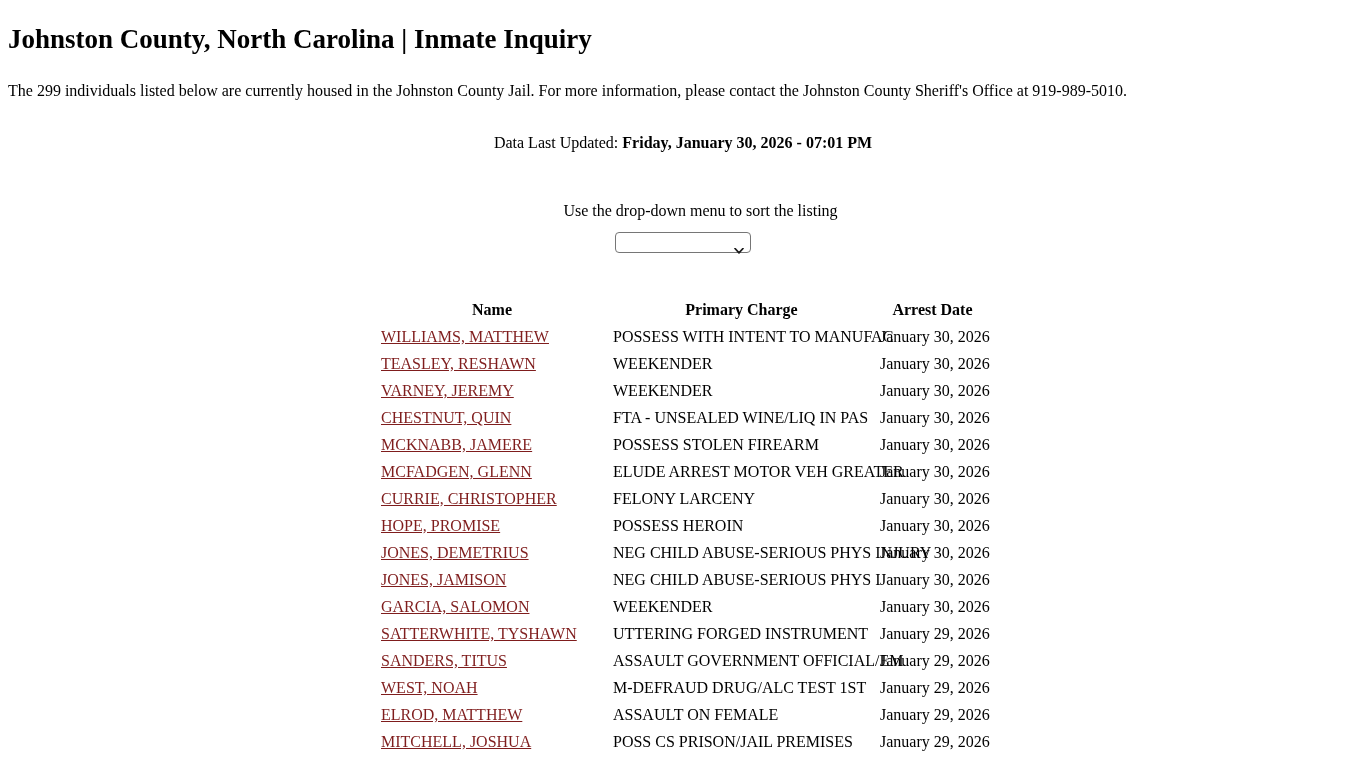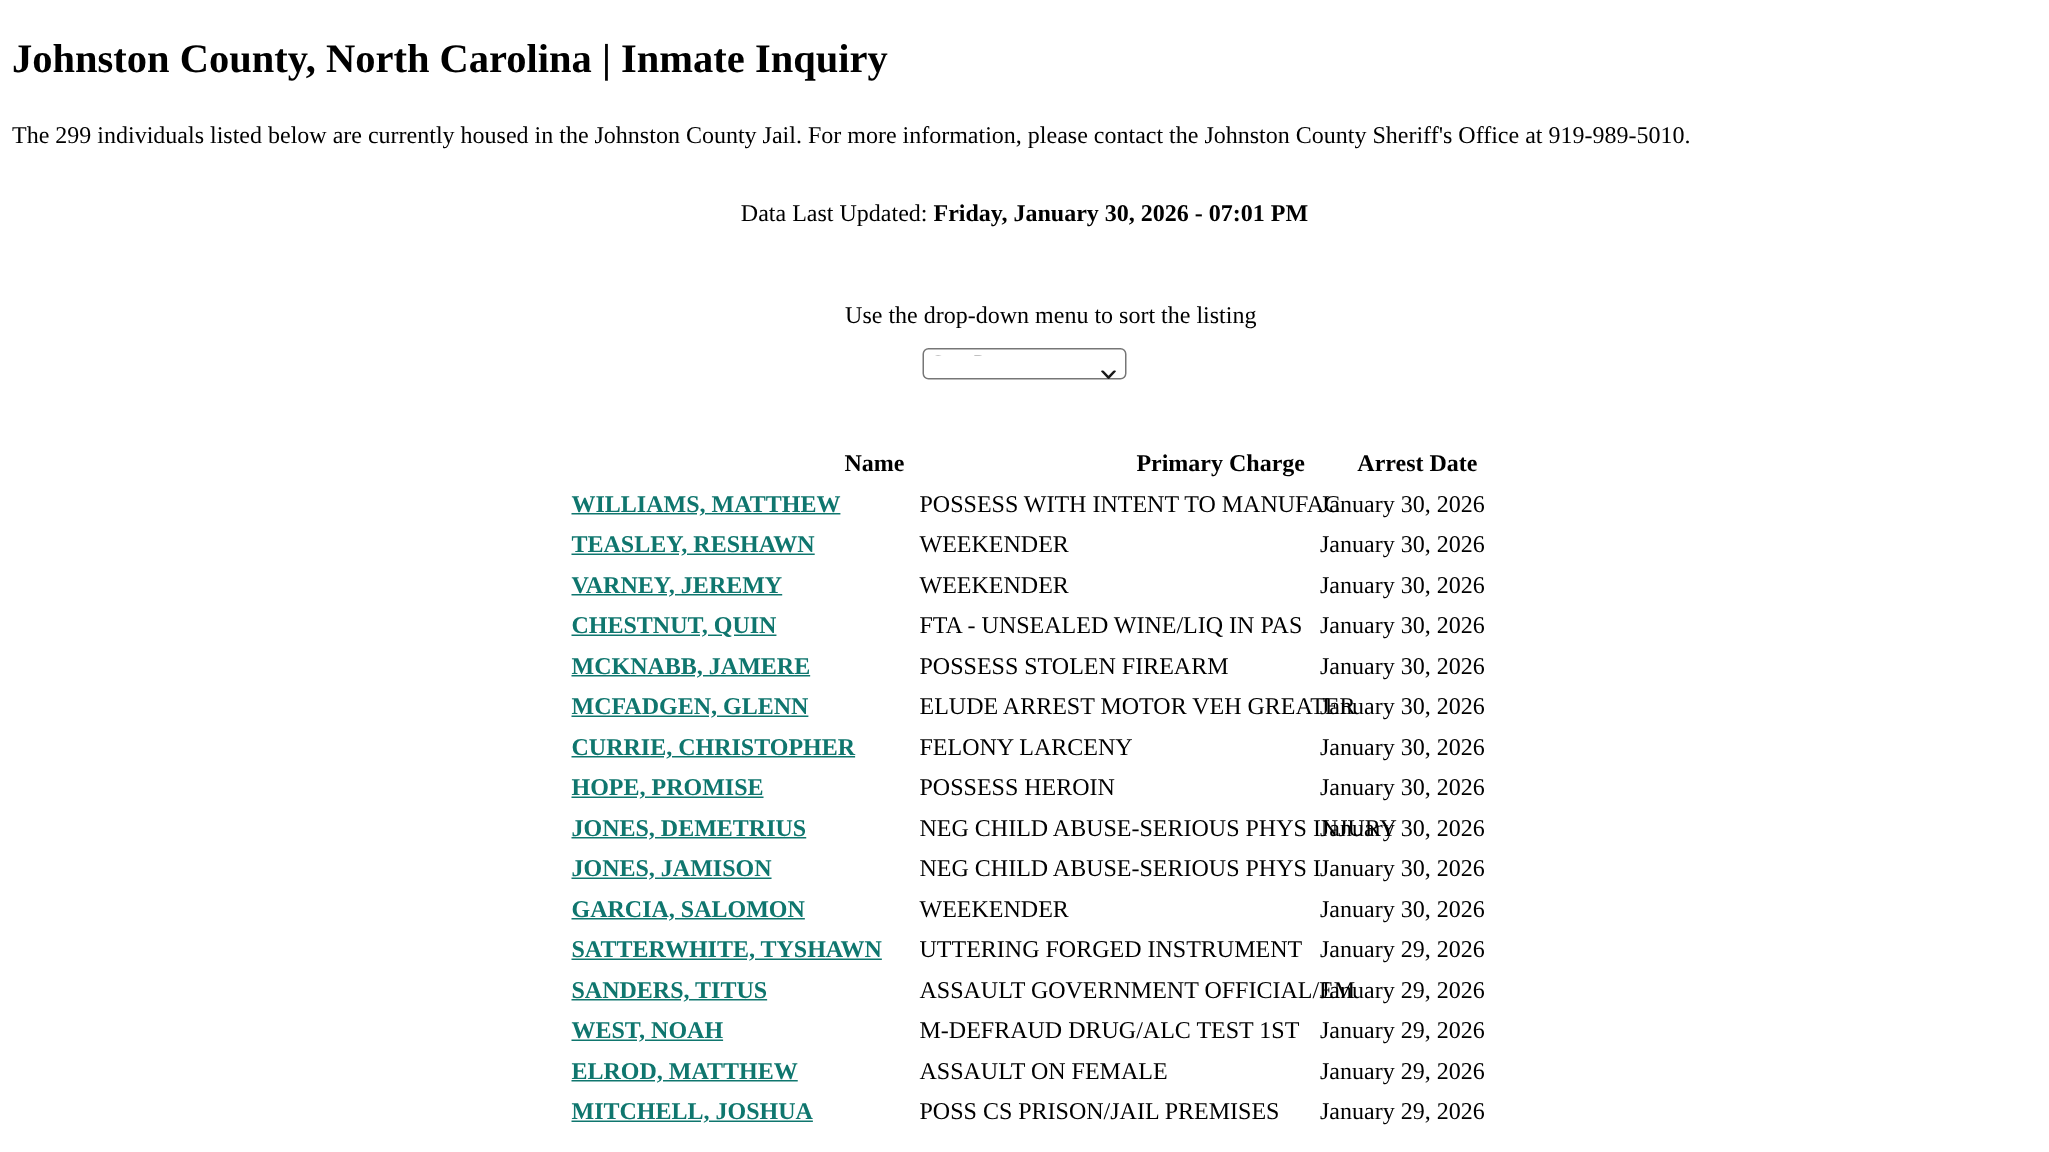--- a/index.html
+++ b/index.html
@@ -78,29 +78,29 @@
     padding: 4px 5px;
     line-height: 19px;
     white-space: nowrap;
     overflow: visible;
     text-align: left;
     vertical-align: middle;
     font-size: 16px;
   }
   table.inmate-table th {
     font-weight: bold;
-    text-align: right;
+    text-align: center;
   }
   td.date-cell {
     font-size: 14px;
     margin-top: 30px;
   }
   a.inmate-link {
-    color: #0f766e;
-    font-weight: bold;
+    color: #7f1d1d;
+    font-weight: normal;
     text-decoration: underline;
   }
 </style>
 </head>
 <body>
 
 <h1 class="page-title">Johnston County, North Carolina | Inmate Inquiry</h1>
 
 <p class="description">The 299 individuals listed below are currently housed in the Johnston County Jail. For more information, please contact the Johnston County Sheriff's Office at 919-989-5010.</p>
 

